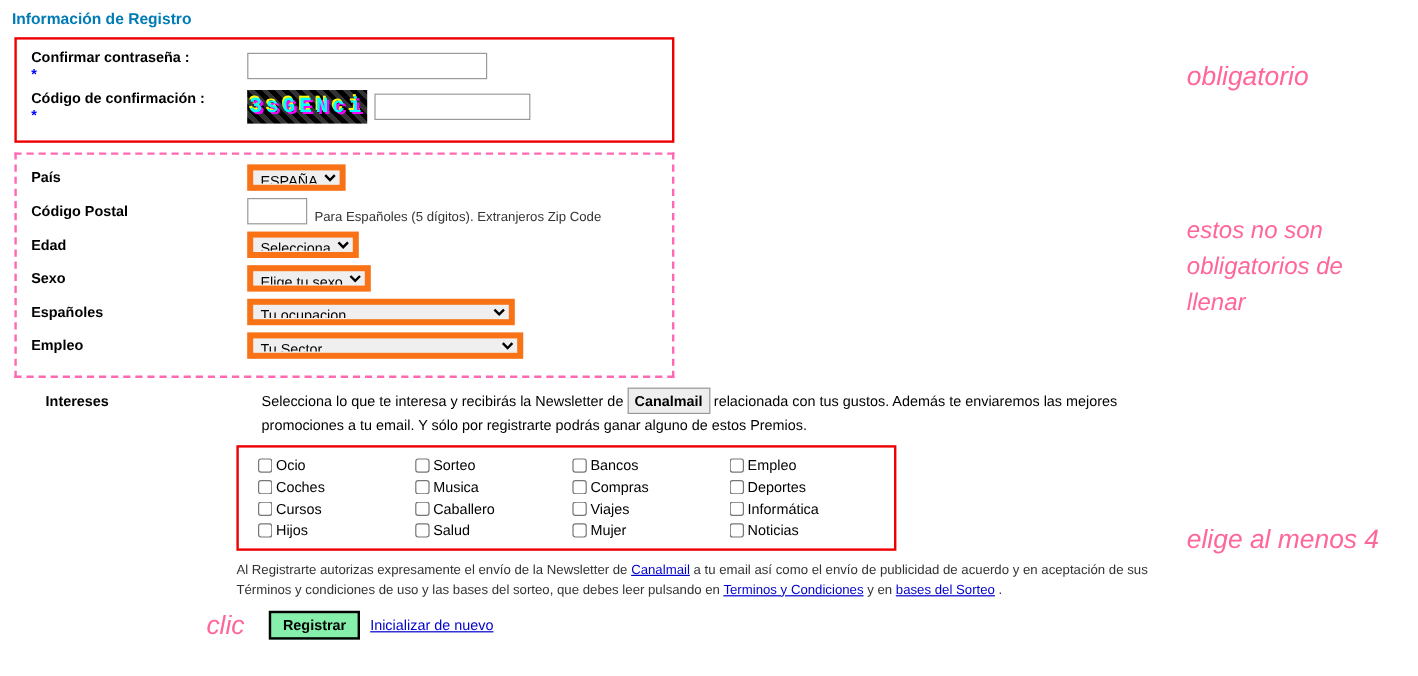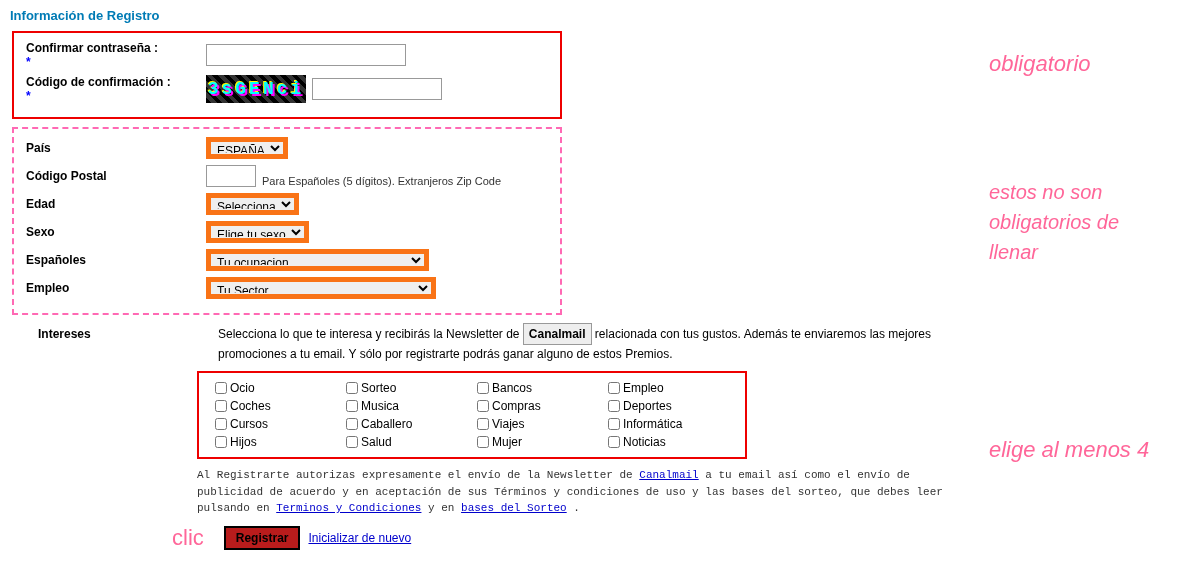--- a/index.html
+++ b/index.html
@@ -96,20 +96,21 @@
       letter-spacing: 3px;
       color: #0ff;
       text-shadow: 2px 2px #f0f, -1px -1px #ff0;
       font-family: 'Courier New', monospace;
     }
 
     .clic-label {
       color: #ff6699;
       font-family: 'Comic Sans MS', cursive, sans-serif;
       font-size: 22px;
+      font-style: italic;
     }
 
     
     .optional-section {
       border: 2px dashed #ff69b4;
       padding: 8px 12px;
       width: 550px;
       margin-bottom: 8px;
     }
 
@@ -183,21 +184,20 @@
       height: 12px;
     }
 
     
     .legal-text {
       font-size: 11px;
       color: #333;
       width: 960px;
       line-height: 1.5;
       margin-bottom: 8px;
-      font-family: Liberation Mono, monospace;
     }
 
     .legal-text a, .link-text {
       color: #0000cc;
       text-decoration: underline;
     }
 
     
     .bottom-row {
       display: flex;
@@ -206,21 +206,21 @@
     }
 
     .clic-area {
       display: flex;
       align-items: center;
       gap: 8px;
     }
 
     .register-btn {
       border: 2px solid #000;
-      background: #b91c1c;
+      background: #86efac;
       font-size: 12px;
       font-weight: bold;
       padding: 3px 10px;
       cursor: pointer;
     }
 
     .reset-btn {
       background: none;
       border: none;
       font-size: 12px;

